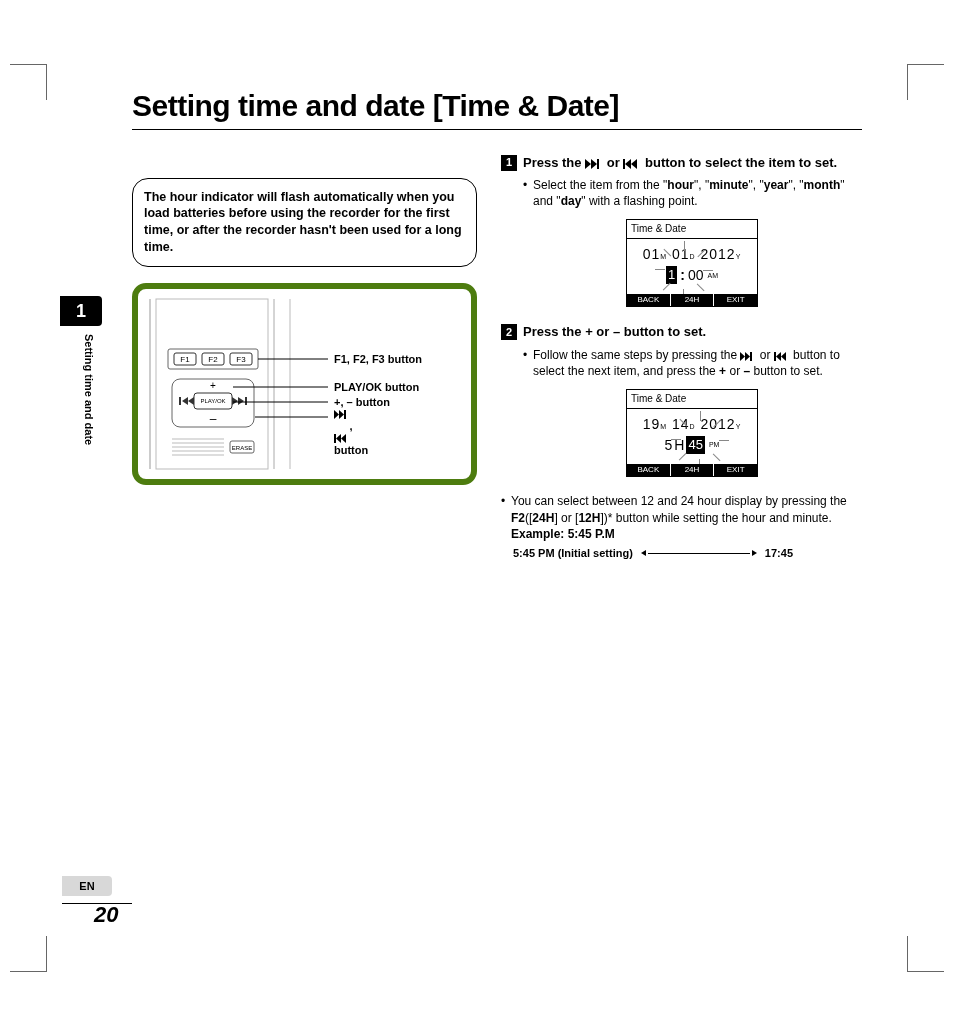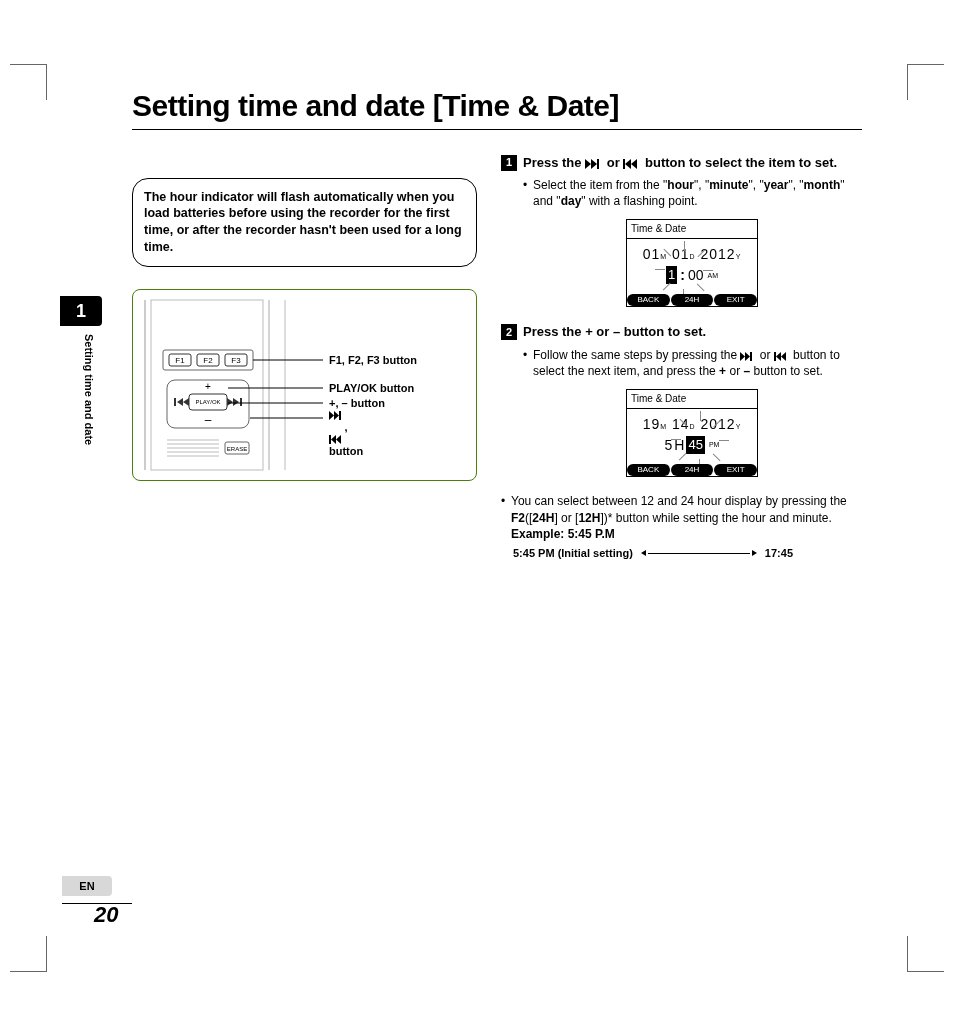--- a/index.html
+++ b/index.html
@@ -104,23 +104,23 @@
     font-stretch: condensed;
     font-style: italic;
   }
   .page-num-rule {
     position:absolute;
     left:0; bottom:62px;
     width:70px; height:1px; background:#000;
   }
   
   .device-box {
-    border:1px solid #4d7c0f;
-    border-radius:8px;
-    margin-top:22px;
+    border:6px solid #4d7c0f;
+    border-radius:14px;
+    margin-top:16px;
     height:190px;
     position:relative;
     overflow:hidden;
   }
   .device-box svg { display:block; }
   .callout {
     position:absolute;
     font-size:11px;
     font-weight:bold;
     white-space:nowrap;
@@ -164,21 +164,20 @@
   }
   .lcd .ampm { font-size:7px; margin-left:2px;}
   .lcd .colon { margin: 0 1px; font-weight: bold;}
   .lcd .softkeys {
     position:absolute; bottom:0; left:0; right:0;
     display:flex; font-size:8px; color:#fff;
   }
   .lcd .softkeys span {
     flex:1; background:#000; text-align:center; padding:1px 0;
     border-right:1px solid #fff;
-    border-radius:6px;
   }
   .lcd .softkeys span:last-child{border-right:none;}
   .flash-rays {
     position:absolute;
     width:36px; height:36px;
     pointer-events:none;
   }
   .flash-rays span {
     position:absolute; left:50%; top:50%;
     width:10px; height:1px; background:#888;

